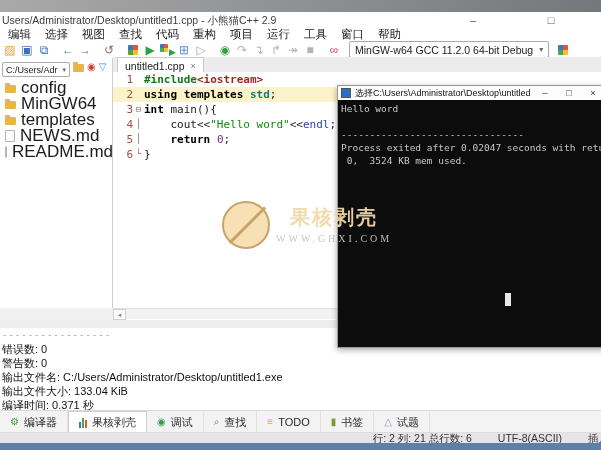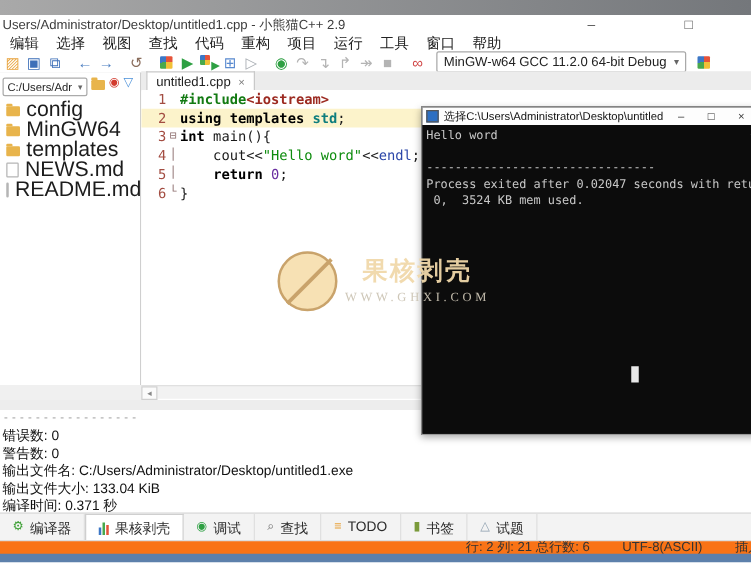--- a/index.html
+++ b/index.html
@@ -92,21 +92,21 @@
         border-right:1px solid #e0e0e0;white-space:nowrap;}
   .btab.active{background:#fff;border:1px solid #cfcfcf;border-bottom:none;}
   .btab .bticon{font-size:10px;line-height:1;}
   .bars{display:inline-flex;align-items:flex-end;gap:1px;height:10px;}
   .bars i{display:block;width:2px;background:#49a84c;}
   .bars i:nth-child(1){height:6px;background:#3c77c6;}
   .bars i:nth-child(2){height:10px;background:#49a84c;}
   .bars i:nth-child(3){height:8px;background:#e5533a;}
 
   
-  #statusbar{position:absolute;left:0;top:432px;width:601px;height:11px;background:#f97316;
+  #statusbar{position:absolute;left:0;top:432px;width:601px;height:11px;background:#e5e5e5;
              border-top:1px solid #ddd;font-size:10.5px;color:#333;overflow:hidden;}
   #status-right{position:absolute;right:-8px;top:0;display:flex;gap:26px;line-height:11px;white-space:nowrap;}
   #bottom-strip{position:absolute;left:0;top:443px;width:601px;height:7px;background:#5d80ab;}
 
   
   #console{position:absolute;left:337px;top:85px;width:268px;height:261px;z-index:6;
            border:1px solid #9a9a9a;background:#0c0c0c;box-shadow:0 2px 6px rgba(0,0,0,.35);}
   #console-titlebar{height:14px;background:#fdfdfd;display:flex;align-items:center;gap:4px;
            padding:0 3px;font-size:9px;color:#111;}
   #console-icon{width:8px;height:8px;background:#2d6fc2;border:1px solid #555;flex:none;}

